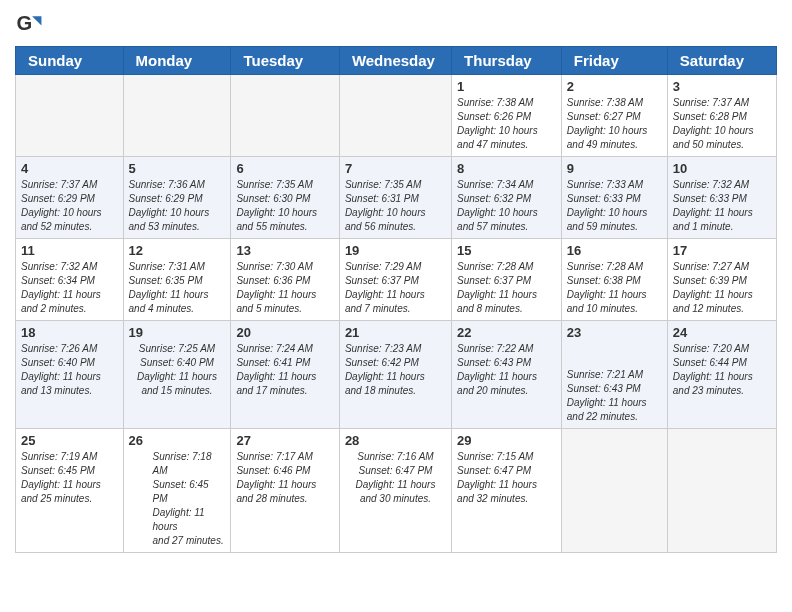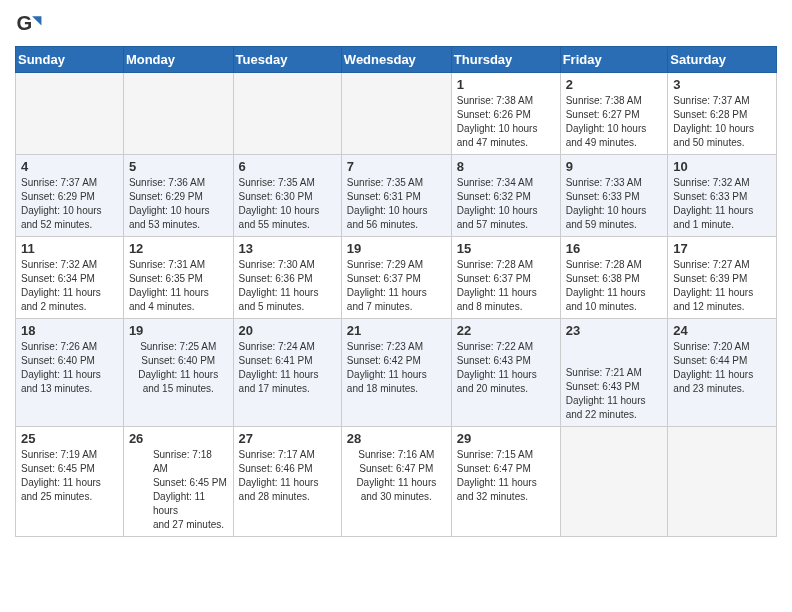--- a/index.html
+++ b/index.html
@@ -49,23 +49,23 @@
       color: #555;
     }
     .calendar {
       width: 100%;
       border-collapse: collapse;
       border: 1px solid #ccc;
     }
     .calendar th {
       background-color: #2a6db5;
       color: #fff;
-      font-size: 13px;
-      font-weight: bold;
-      padding: 5px 2px;
+      font-size: 15px;
+      font-weight: bold;
+      padding: 5px 12px;
       text-align: left;
       border: 1px solid #2060a0;
     }
     .calendar td {
       vertical-align: top;
       border: 1px solid #ccc;
       padding: 4px 5px;
       min-height: 80px;
       width: 113px;
       font-size: 10.5px;
@@ -78,20 +78,21 @@
     .day-number {
       font-size: 13px;
       font-weight: bold;
       color: #333;
       margin-bottom: 2px;
     }
     .day-info {
       font-size: 10px;
       color: #333;
       line-height: 1.4;
+      font-style: italic;
     }
     .row-alt td {
       background: #f0f4fa;
     }
   </style>
 </head>
 <body>
 
 <div class="header-area">
   <div class="logo">

